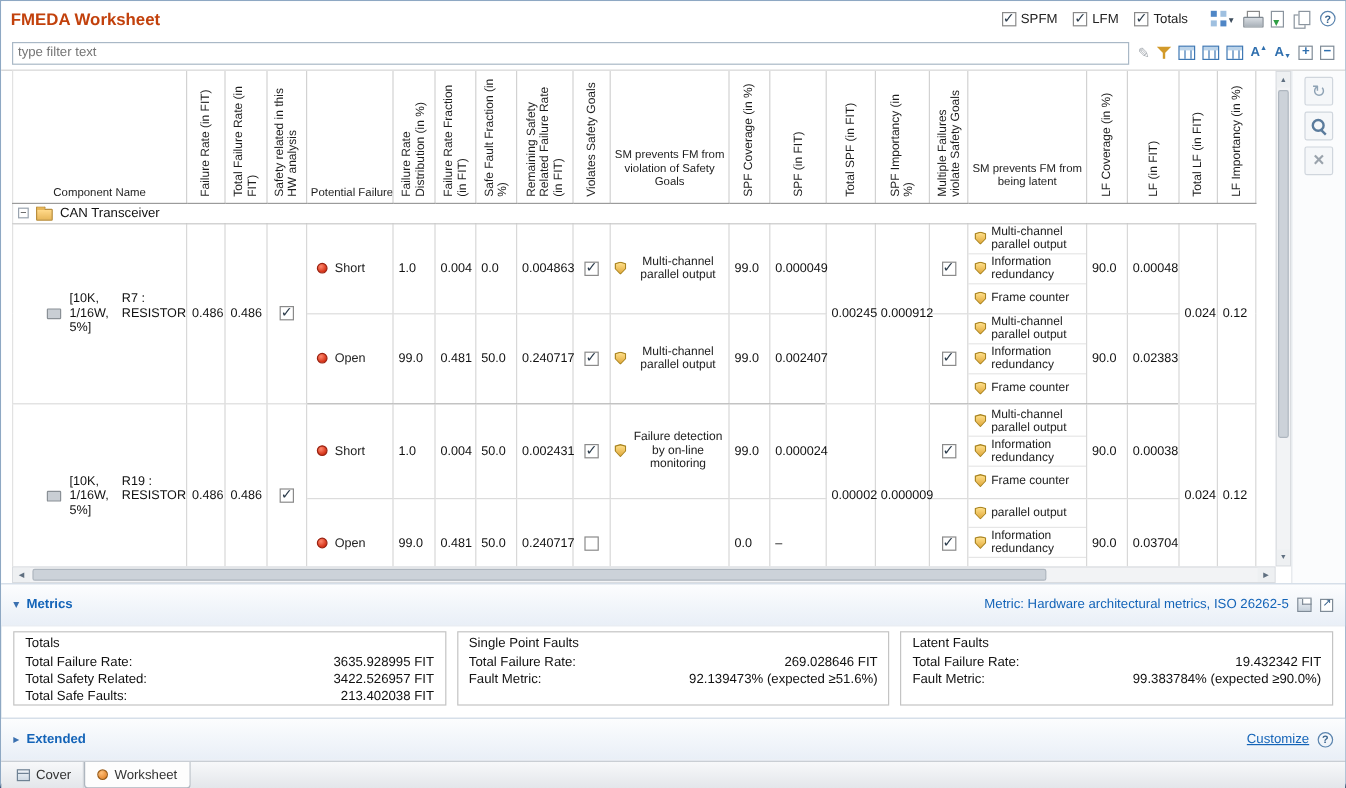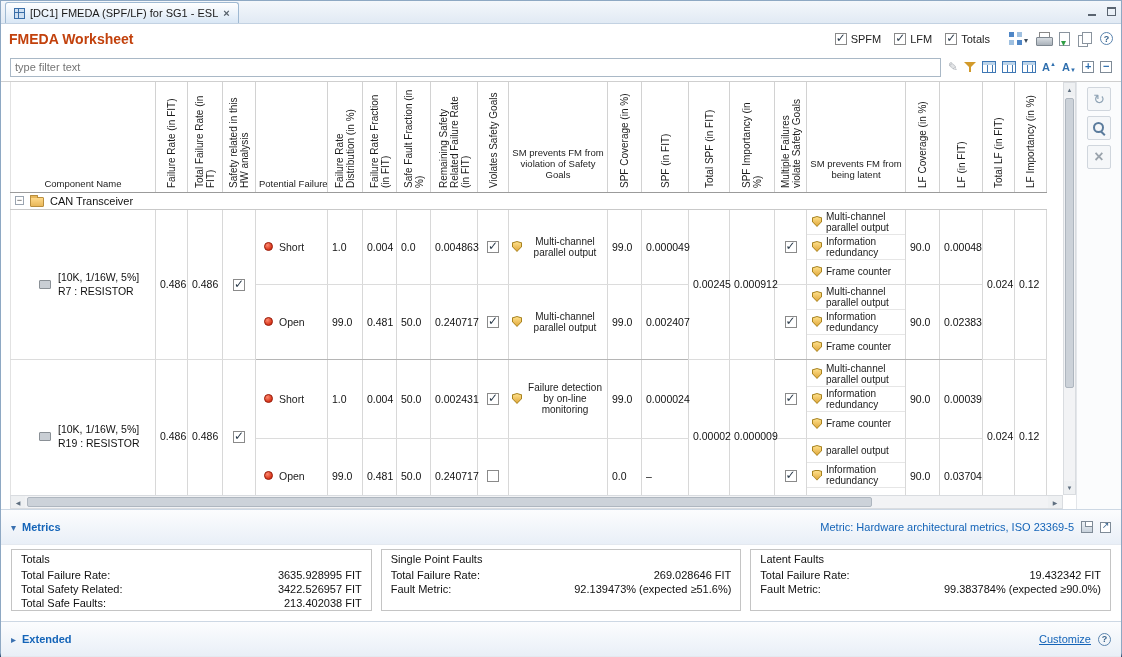--- a/index.html
+++ b/index.html
@@ -102,21 +102,21 @@
   tr.group-row td { border-bottom:1px solid #c9c9c9; border-right:none; height:17px; }
   .group-inner { display:flex; align-items:center; gap:6px; padding-left:4px; }
   .expander { width:9px; height:9px; border:1px solid #9aa4b0; background:#fff; display:inline-flex; align-items:center; justify-content:center; flex:none; }
   .expander::before { content:"−"; font-size:9px; line-height:7px; color:#444; }
   .folder { width:14px; height:10px; background:linear-gradient(#ffd98a,#e8b75a); border:1px solid #b98e3e; border-radius:1px; position:relative; flex:none; margin-top:2px; }
   .folder::before { content:""; position:absolute; top:-3px; left:-1px; width:6px; height:2px; background:#e8b75a; border:1px solid #b98e3e; border-bottom:none; border-radius:1px 1px 0 0; }
   .group-label { font-size:11px; color:#111; }
   tr.r75 { height:75px; } tr.r79 { height:79px; }
   .comp-inner { display:flex; align-items:center; gap:7px; padding-left:28px; }
   .comp-icon { width:12px; height:9px; background:#c9ced4; border:1px solid #8a9096; border-radius:1px; flex:none; }
-  .comp-text { display:flex; flex-direction:column; gap:2px; font-size:10.5px; color:#111; }
+  .comp-text { display:flex; gap:2px; font-size:10.5px; color:#111; }
   td.num { text-align:left; padding-left:4px; color:#111; }
   td.chk { text-align:center; }
   td.chk .checkbox { vertical-align:middle; }
   .pf-inner { display:flex; align-items:center; gap:6px; padding-left:8px; }
   .dot { width:9px; height:9px; border-radius:50%; background:radial-gradient(circle at 35% 30%,#ff8a70,#d63318 70%); border:1px solid #992211; flex:none; }
   .shield { width:10px; height:11px; flex:none; display:inline-block; position:relative;
     clip-path: polygon(50% 0,100% 14%,100% 52%,50% 100%,0 52%,0 14%); background:#a8831f; }
   .shield::before { content:""; position:absolute; left:1px; right:1px; top:1px; bottom:1px;
     clip-path: inherit; background: linear-gradient(180deg,#ffe08a,#e0a83c); }
   td.sm-cell { padding:0; }
@@ -176,31 +176,20 @@
   .btab.active { background:#fdfdfd; border:1px solid #aeb6bf; border-top:none; border-radius:0 0 3px 3px; }
   .i-cover { width:11px; height:10px; border:1px solid #6f8294; background:linear-gradient(#eef3f8,#cfdae4); position:relative; display:inline-block; }
   .i-cover::before { content:""; position:absolute; left:0; right:0; top:2px; height:1px; background:#6f8294; }
   .i-wdot { width:9px; height:9px; border-radius:50%; background:radial-gradient(circle at 35% 30%,#ffc07a,#e07818); border:1px solid #9a5a14; display:inline-block; }
 </style>
 </head>
 <body>
 
 <div class="window">
 
-  <div class="tabstrip">
-    <div class="editor-tab">
-      <span class="grid-icon"></span>
-      <span>[DC1] FMEDA (SPF/LF) for SG1 - ESL</span>
-      <span class="i-x"></span>
-    </div>
-    <div class="win-buttons">
-      <span class="i-min"></span>
-      <span class="i-max"></span>
-    </div>
-  </div>
 
   <div class="header-row">
     <span class="page-title">FMEDA Worksheet</span>
     <div class="header-right">
       <label class="toggle">
         <span class="checkbox checked"></span>
         <span>SPFM</span>
       </label>
       <label class="toggle">
         <span class="checkbox checked"></span>
@@ -461,21 +450,21 @@
               <div class="sm-item">
                   <span class="shield"></span>
                   <span>Information redundancy</span>
                 </div>
               <div class="sm-item">
                   <span class="shield"></span>
                   <span>Frame counter</span>
                 </div>
             </td>
             <td class="num">90.0</td>
-            <td class="num">0.00039</td>
+            <td class="num">0.00038</td>
             <td rowspan="2" class="num">0.024</td>
             <td rowspan="2" class="num">0.12</td>
           </tr>
 
           <tr class="r75 block-end">
             <td>
               <div class="pf-inner">
                   <span class="dot"></span>
                   <span>Open</span>
                 </div>
@@ -540,21 +529,21 @@
           <div class="h-thumb"></div>
         </div>
       <span class="sb-btn i-sbright"></span>
     </div>
   </div>
 
   <div class="band">
     <span class="tri-down"></span>
     <span class="band-title">Metrics</span>
     <span class="band-right">
-      <span class="metric-link">Metric: Hardware architectural metrics, ISO 23369-5</span>
+      <span class="metric-link">Metric: Hardware architectural metrics, ISO 26262-5</span>
       <span class="i-save"></span>
       <span class="i-ext"></span>
     </span>
   </div>
 
   <div class="metrics-content">
     <div class="m-box">
       <div class="m-title">Totals</div>
       <div class="m-row">
           <span class="m-label">Total Failure Rate:</span>

